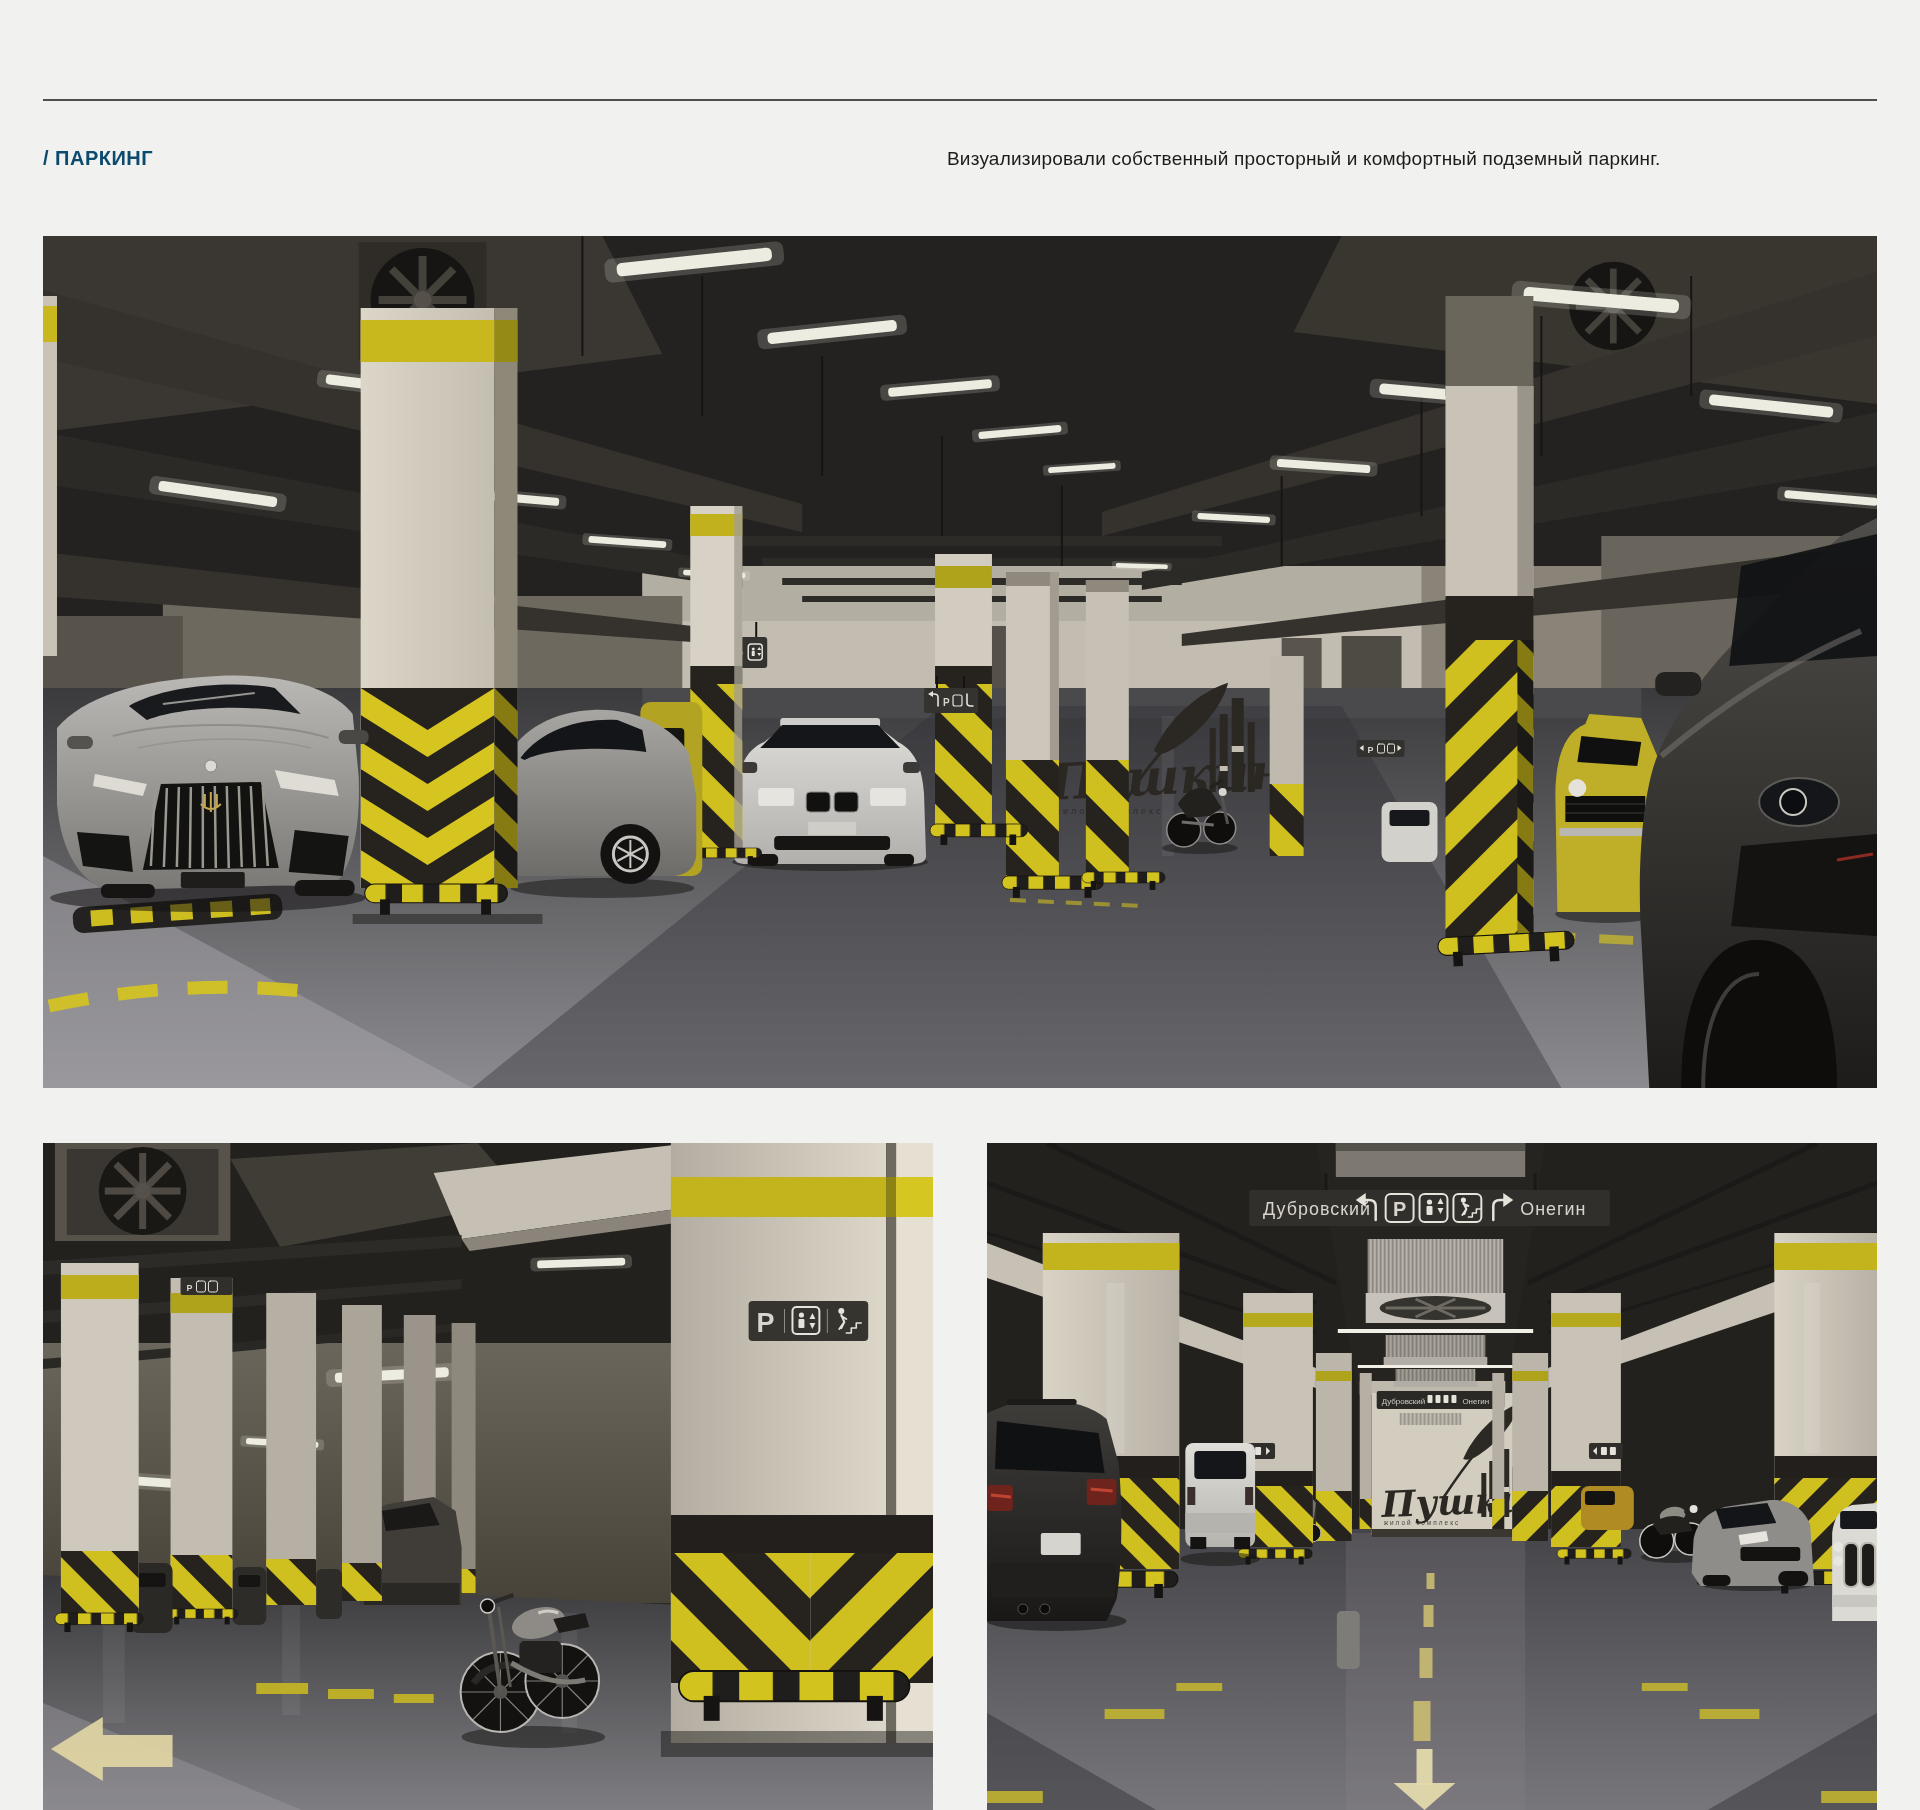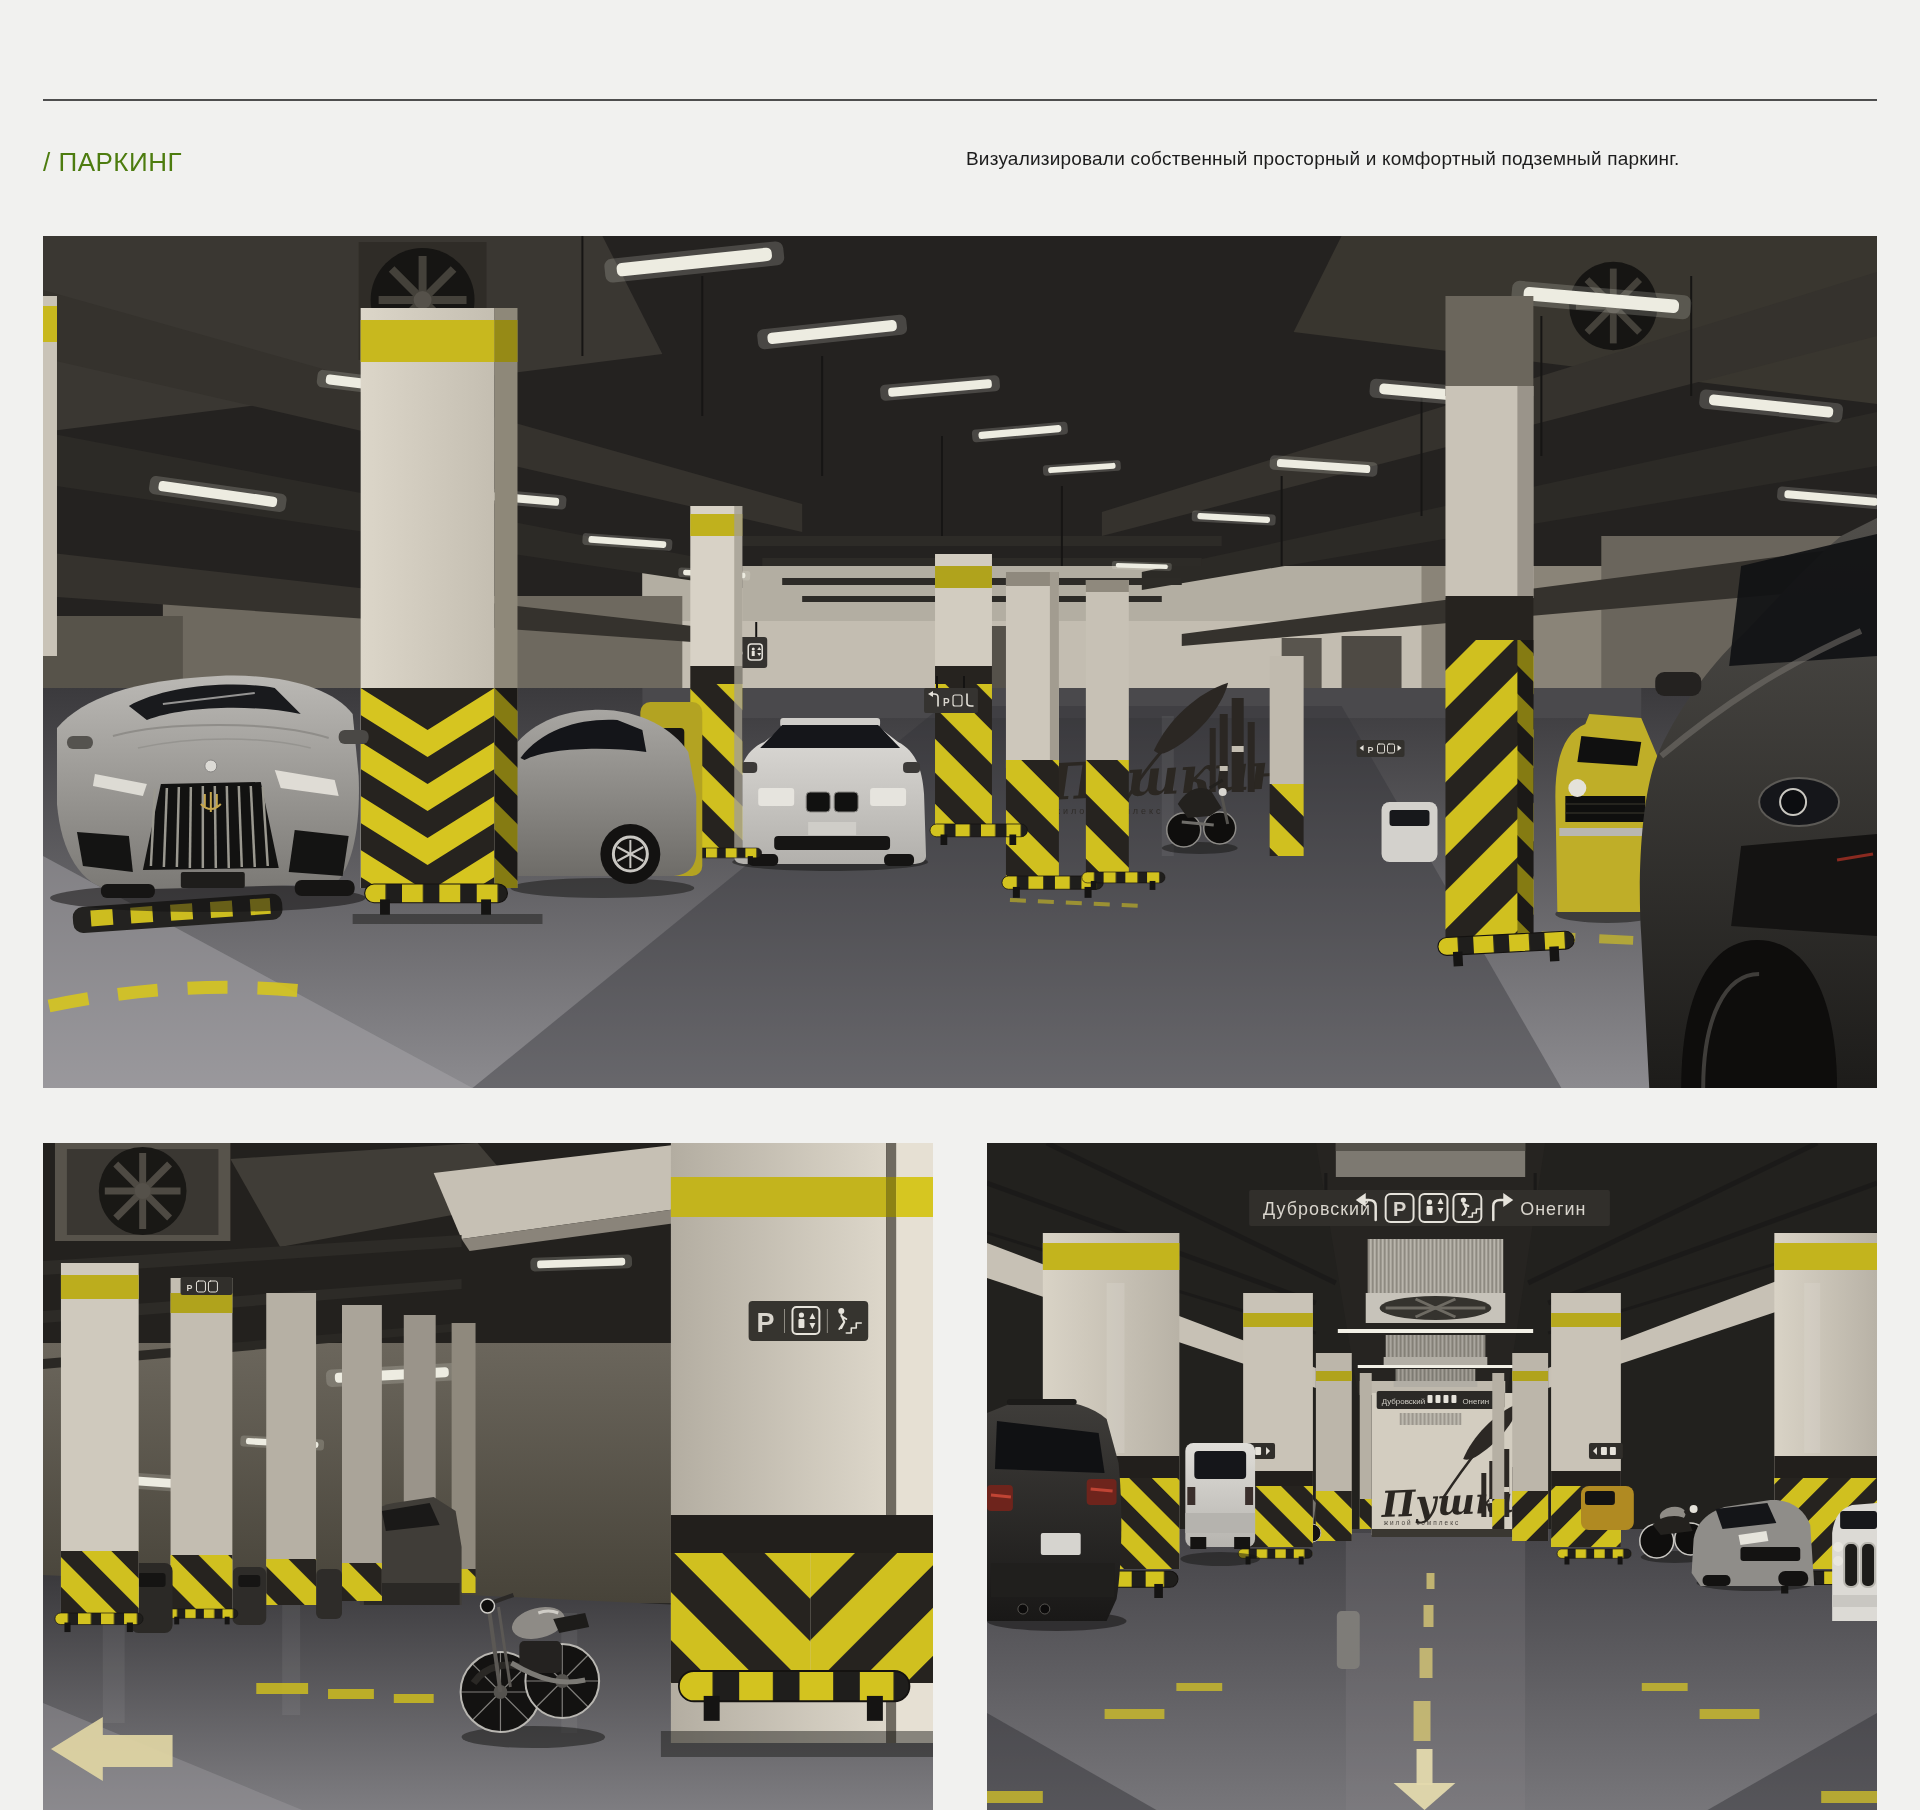--- a/index.html
+++ b/index.html
@@ -1,21 +1,21 @@
 <!DOCTYPE html>
 <html><head>
 <meta charset="utf-8">
 <style>
   html,body{margin:0;padding:0}
   body{width:1920px;height:1810px;background:#f1f1ef;font-family:"Liberation Sans",sans-serif;overflow:hidden}
   .wrap{padding:0 43px}
   .rule{margin-top:99px;height:0;border-top:2px solid #4e4e4e}
   .head{position:relative;margin-top:46px;height:24px}
-  .sec-label{font-size:26px;font-weight:normal;letter-spacing:.5px;color:#4d7c0f}
-  .desc{position:absolute;left:923px;top:1px;font-size:19px;color:#1d1d1d;letter-spacing:.2px}
+  .sec-label{font-size:20px;font-weight:bold;letter-spacing:.5px;color:#0c4a6e}
+  .desc{position:absolute;left:904px;top:1px;font-size:19px;color:#1d1d1d;letter-spacing:.2px}
   figure{margin:0}
   .hero{margin-top:65px;width:1834px;height:852px;background:#2a2825}
   .row{margin-top:55px;display:flex;gap:54px}
   .small{flex:1;height:667px;background:#2a2825}
   svg{display:block;width:100%;height:100%}
   text{font-family:"Liberation Sans",sans-serif}
   .script{font-family:"DejaVu Serif",serif;font-style:italic;font-weight:bold;fill:#2b2722}
   .sgt{fill:#d9d5cd}
   .sgf{fill:#e6e3db}
   .sgst{stroke:#e6e3db;fill:none;stroke-linecap:round;stroke-linejoin:round}.blk{fill:#26231f}

